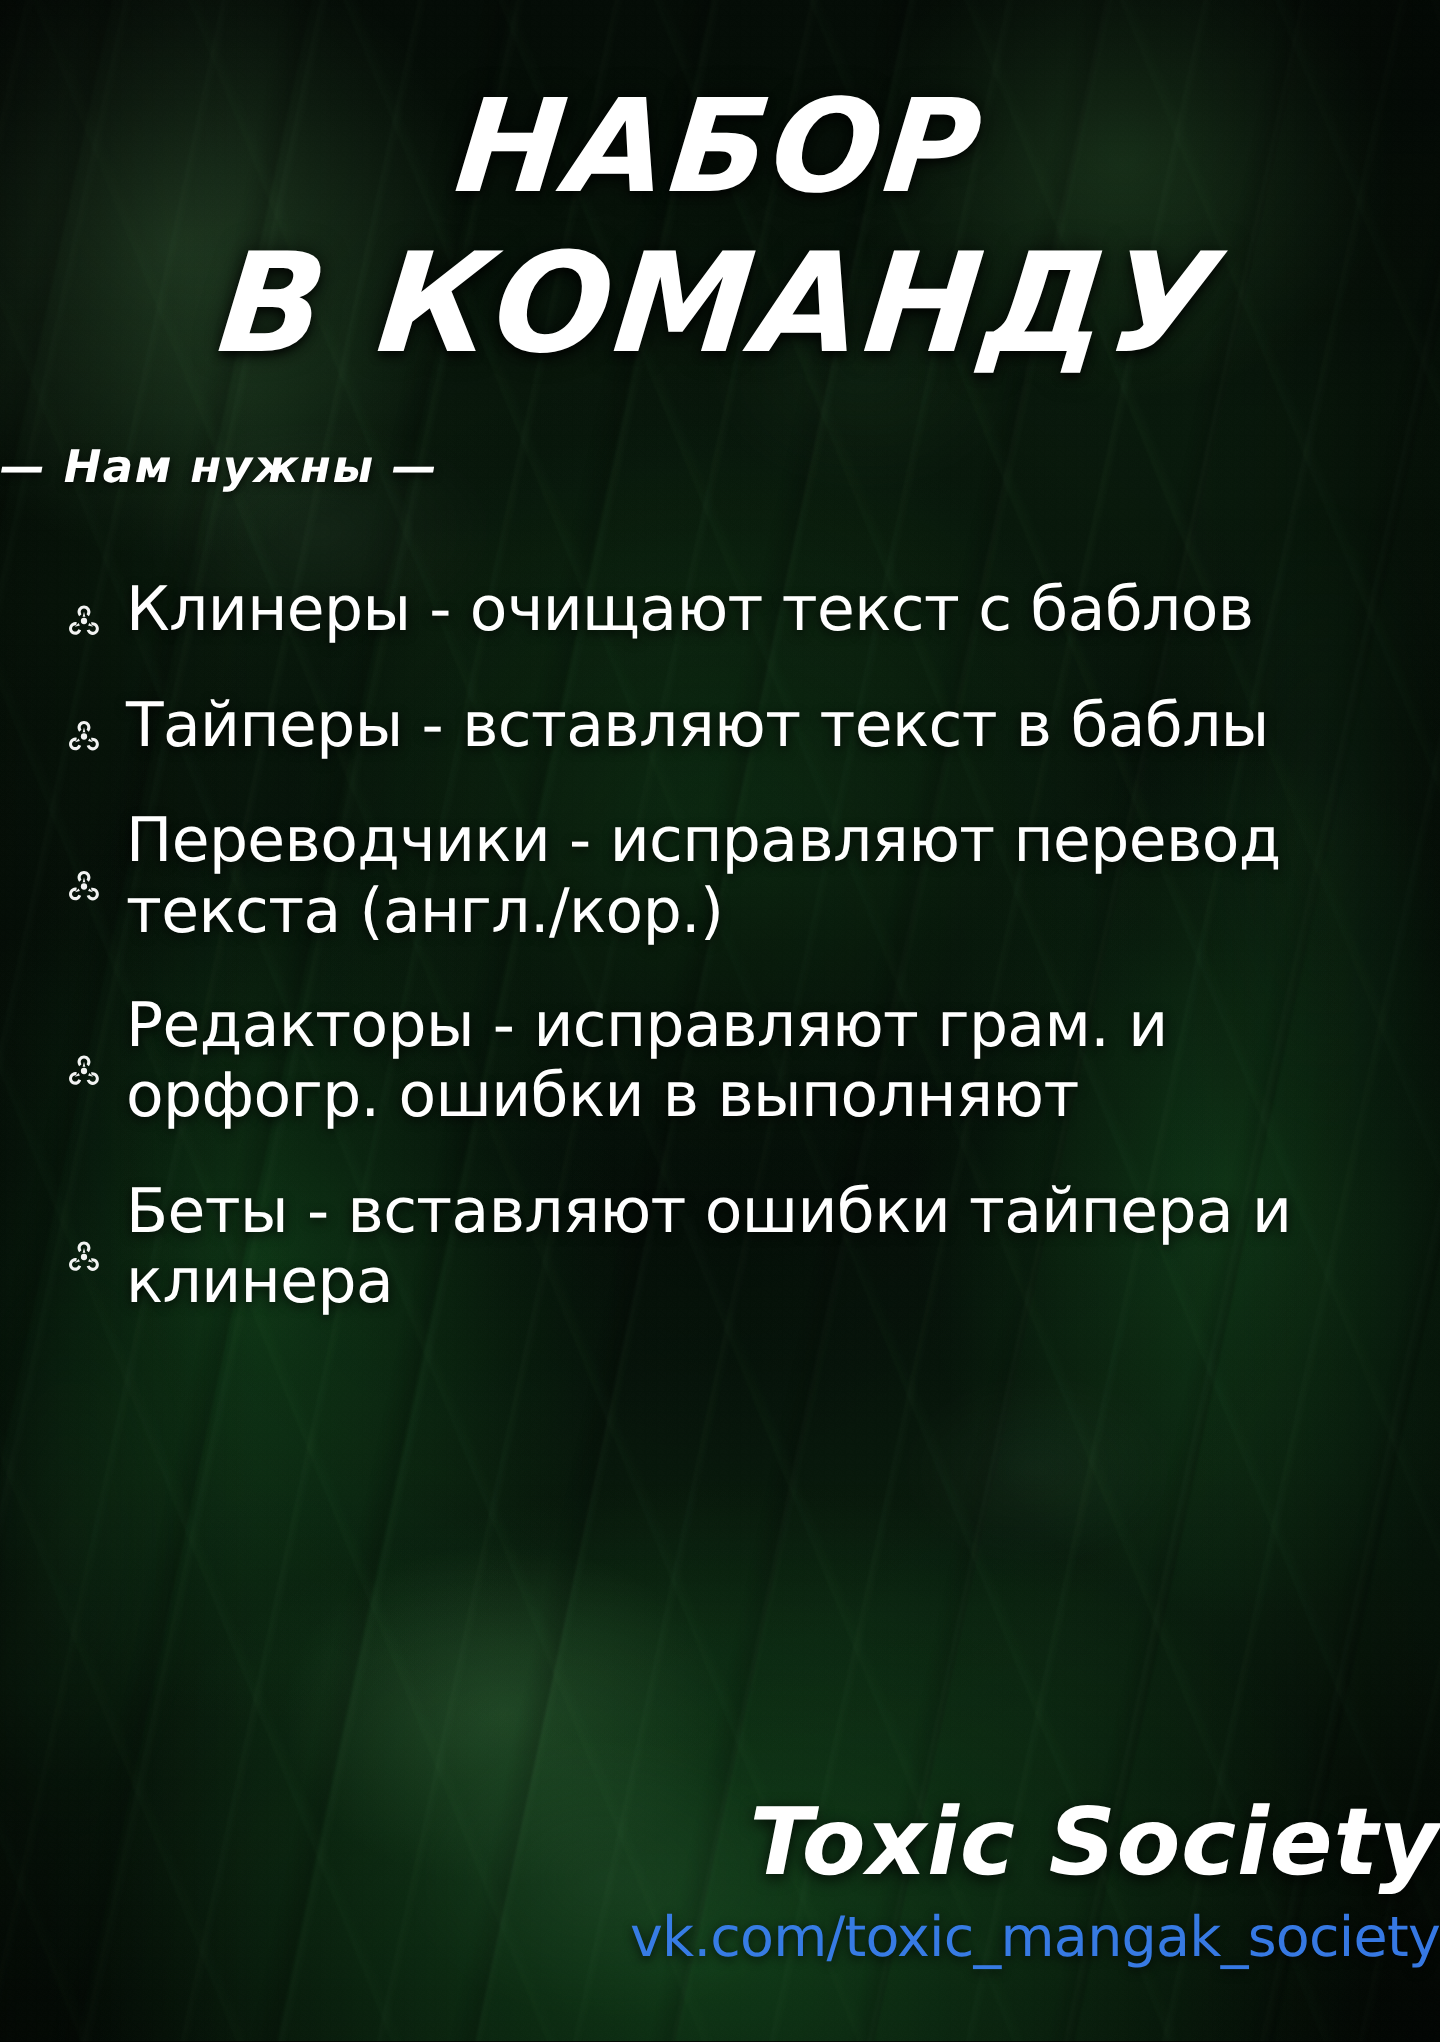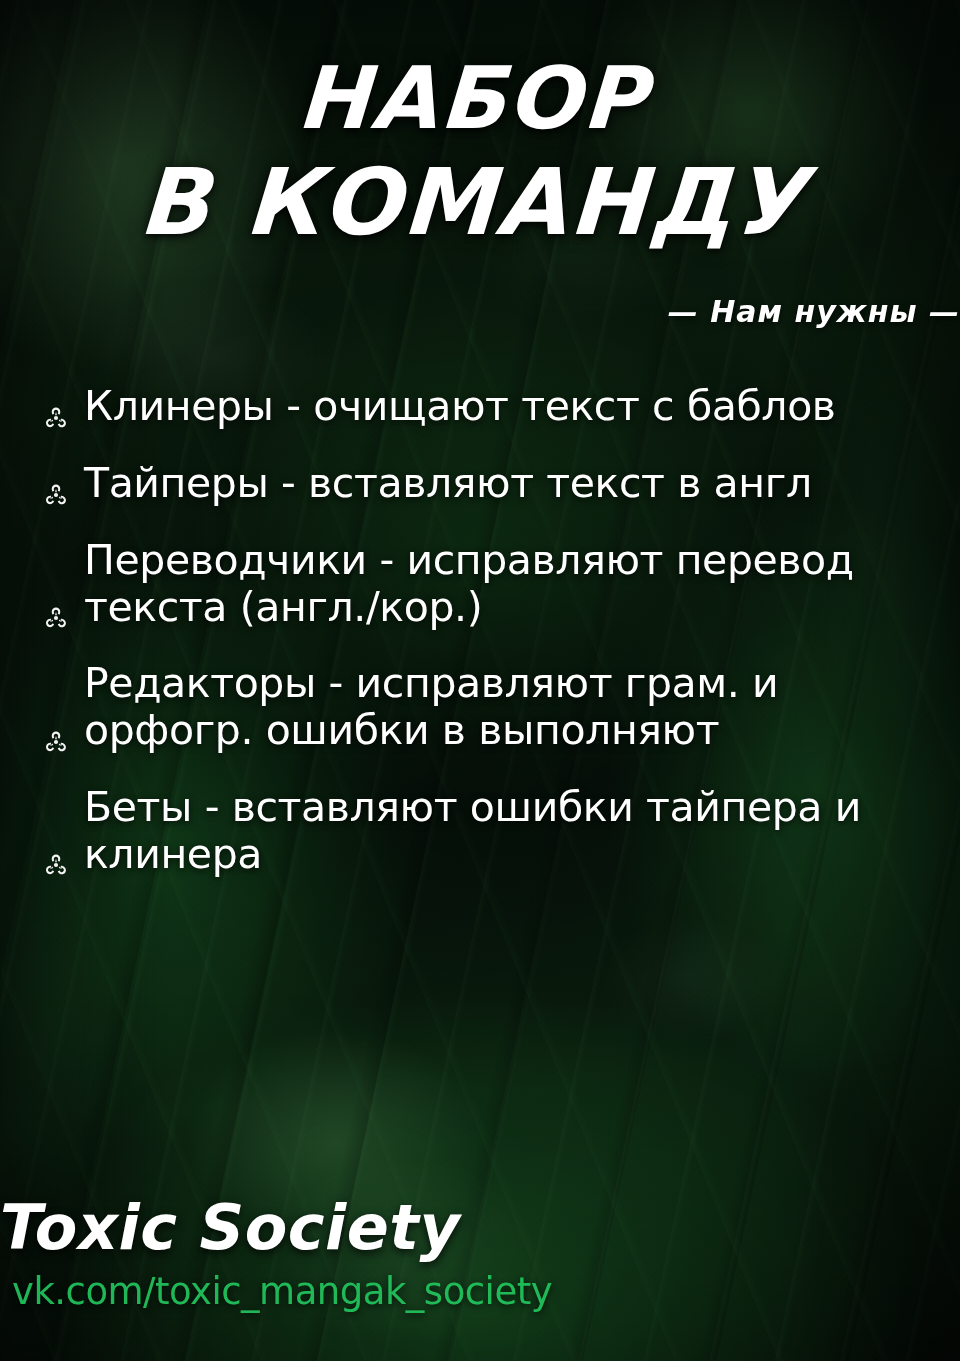--- a/index.html
+++ b/index.html
@@ -111,36 +111,36 @@
     transform: skewX(-6deg);
   }
   .title-line.two {
     font-size: 92px;
     margin-top: 18px;
     transform: skewX(-6deg);
   }
 
   .subtitle {
     margin-top: 46px;
-    text-align: right;
+    text-align: left;
     font-family: "DejaVu Sans", sans-serif;
     font-style: italic;
     font-weight: bold;
     font-size: 30px;
     letter-spacing: 1px;
     color: #ffffff;
     text-shadow: 0 2px 6px rgba(0,0,0,0.75);
   }
 
   .roles {
     margin: 54px 40px 0 44px;
   }
   .role {
     display: flex;
-    align-items: flex-end;
+    align-items: center;
     gap: 16px;
     margin-bottom: 30px;
   }
   .hazard {
     flex: 0 0 auto;
     width: 24px;
     height: 24px;
     margin-top: 14px;
     opacity: 0.95;
   }
@@ -152,37 +152,37 @@
     letter-spacing: -0.4px;
     color: #ffffff;
     text-shadow: 0 2px 7px rgba(0,0,0,0.8);
   }
 
   .footer {
     position: absolute;
     left: 0;
     right: 0;
     bottom: 48px;
-    text-align: left;
+    text-align: right;
   }
   .brand {
     font-family: "DejaVu Sans", sans-serif;
     font-style: italic;
     font-weight: bold;
     font-size: 62px;
     letter-spacing: 0.5px;
     color: #ffffff;
     text-shadow: 0 3px 10px rgba(0,0,0,0.8);
   }
   .link {
     margin-top: 6px;
     font-family: "DejaVu Sans", sans-serif;
     font-size: 37px;
     letter-spacing: -0.5px;
-    color: #22c55e;
+    color: #3b82f6;
     opacity: 0.92;
     text-shadow: 0 2px 7px rgba(0,0,0,0.8);
     padding-left: 12px;
   }
 </style>
 </head>
 <body>
 
 <div class="poster">
   <div class="bg"></div>
@@ -226,21 +226,21 @@
               <circle cx="12" cy="12" r="2.1"></circle>
               <path d="M12 1.6c2.4 0 4.3 1.9 4.3 4.3 0 1.1-.4 2.1-1.1 2.9l-1.5-1.3c.3-.4.5-1 .5-1.6 0-1.2-1-2.2-2.2-2.2s-2.2 1-2.2 2.2c0 .6.2 1.2.5 1.6L8.8 8.8c-.7-.8-1.1-1.8-1.1-2.9 0-2.4 1.9-4.3 4.3-4.3z"></path>
               <path d="M2.6 19.2c-1.2-2.1-.5-4.7 1.6-5.9.9-.6 2-.7 3-.5l-.4 2c-.6-.1-1.2 0-1.7.3-1 .6-1.4 1.9-.8 2.9.6 1 1.9 1.4 2.9.8.5-.3.9-.8 1-1.3l1.9.6c-.3 1-.9 1.9-1.9 2.5-2 1.2-4.5.5-5.6-1.4z"></path>
               <path d="M21.4 19.2c-1.2 2-3.7 2.7-5.7 1.5-.9-.6-1.6-1.5-1.9-2.5l1.9-.6c.2.5.5 1 1 1.3 1 .6 2.3.2 2.9-.8.6-1 .2-2.3-.8-2.9-.5-.3-1.1-.4-1.7-.3l-.4-2c1-.2 2.1 0 3 .5 2.1 1.2 2.8 3.8 1.7 5.8z"></path>
               <path d="M12 9.2c.3 0 .6 0 .9.1l-.9-3.5-.9 3.5c.3-.1.6-.1.9-.1z"></path>
               <path d="M8.9 14.3c-.2-.3-.3-.6-.4-.9l-2.6 2.5 3.4-.9c-.2-.2-.3-.4-.4-.7z"></path>
               <path d="M15.5 13.4c-.1.3-.2.6-.4.9-.1.3-.3.5-.4.7l3.4.9-2.6-2.5z"></path>
             </g>
           </svg>
         </span>
-        <div class="role-text">Тайперы - вставляют текст в англ</div>
+        <div class="role-text">Тайперы - вставляют текст в баблы</div>
       </div>
 
       <div class="role">
         <span class="hazard">
           <svg viewBox="0 0 24 24" width="24" height="24" aria-hidden="true">
             <g fill="#ffffff">
               <circle cx="12" cy="12" r="2.1"></circle>
               <path d="M12 1.6c2.4 0 4.3 1.9 4.3 4.3 0 1.1-.4 2.1-1.1 2.9l-1.5-1.3c.3-.4.5-1 .5-1.6 0-1.2-1-2.2-2.2-2.2s-2.2 1-2.2 2.2c0 .6.2 1.2.5 1.6L8.8 8.8c-.7-.8-1.1-1.8-1.1-2.9 0-2.4 1.9-4.3 4.3-4.3z"></path>
               <path d="M2.6 19.2c-1.2-2.1-.5-4.7 1.6-5.9.9-.6 2-.7 3-.5l-.4 2c-.6-.1-1.2 0-1.7.3-1 .6-1.4 1.9-.8 2.9.6 1 1.9 1.4 2.9.8.5-.3.9-.8 1-1.3l1.9.6c-.3 1-.9 1.9-1.9 2.5-2 1.2-4.5.5-5.6-1.4z"></path>
               <path d="M21.4 19.2c-1.2 2-3.7 2.7-5.7 1.5-.9-.6-1.6-1.5-1.9-2.5l1.9-.6c.2.5.5 1 1 1.3 1 .6 2.3.2 2.9-.8.6-1 .2-2.3-.8-2.9-.5-.3-1.1-.4-1.7-.3l-.4-2c1-.2 2.1 0 3 .5 2.1 1.2 2.8 3.8 1.7 5.8z"></path>

